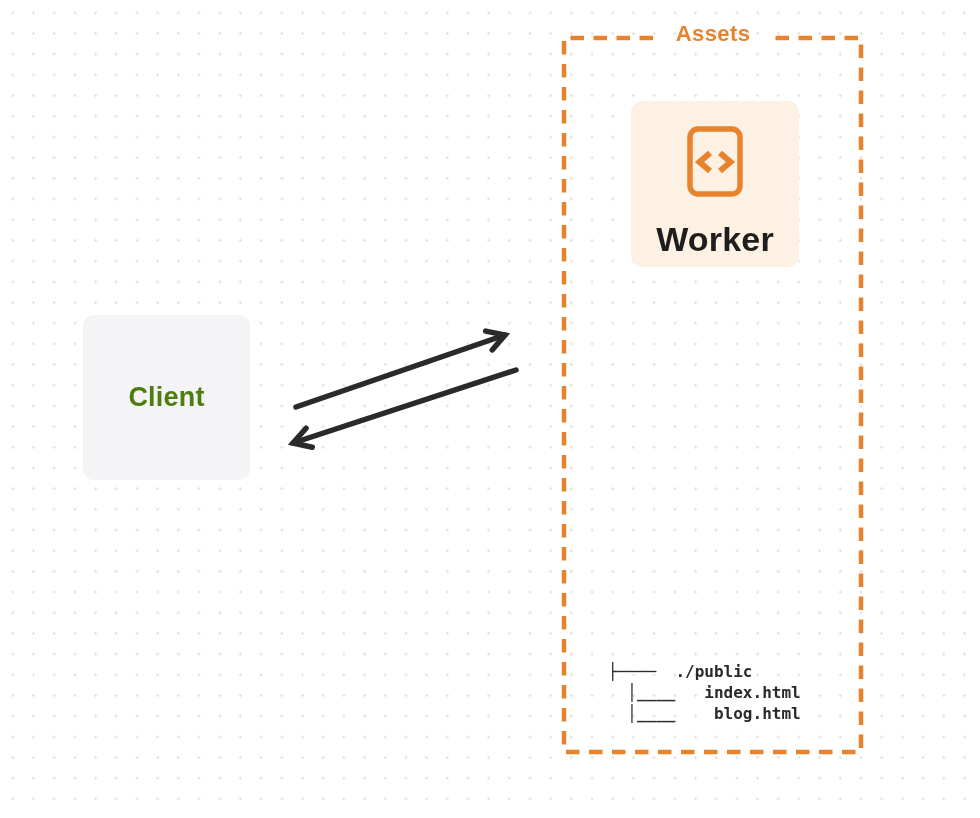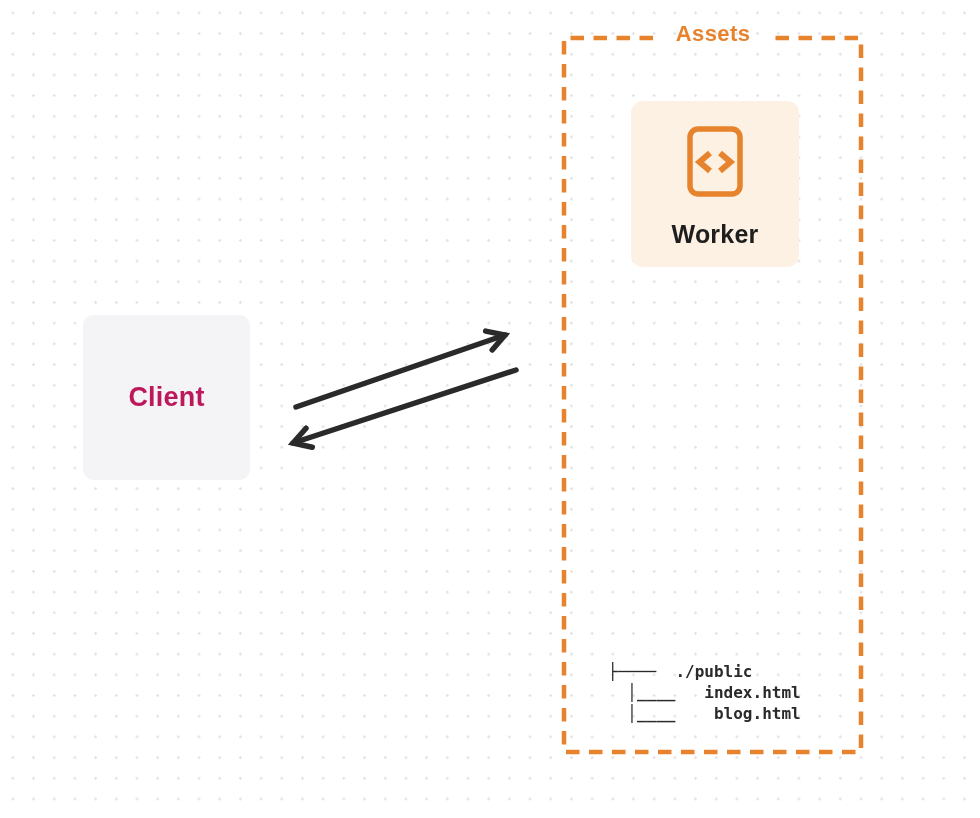--- a/index.html
+++ b/index.html
@@ -10,21 +10,21 @@
     background-size:20.7px 20.7px;background-position:2.5px 2.5px;
     font-family:"Liberation Sans",sans-serif;
   }
   .overlay{position:absolute;left:0;top:0;width:980px;height:818px;}
 
   .client-node{
     position:absolute;left:83px;top:315px;width:167px;height:165px;
     background:#f4f4f6;border-radius:11px;
     display:flex;align-items:center;justify-content:center;
   }
-  .client-label{font-size:27px;font-weight:700;color:#be185d;letter-spacing:.2px;}
+  .client-label{font-size:27px;font-weight:700;color:#4d7c0f;letter-spacing:.2px;}
 
   .request-label{
     position:absolute;left:306px;top:289px;
     font-size:20px;font-weight:700;color:#1b1b1b;letter-spacing:.2px;
   }
 
   .project-label{
     position:absolute;left:564px;top:21px;width:298px;text-align:center;
     font-size:22px;font-weight:700;color:#e8832d;letter-spacing:.4px;
   }
@@ -33,21 +33,21 @@
     position:absolute;width:168px;height:166px;
     background:#fcf1e2;border-radius:12px;
   }
   .panel-worker{left:631px;top:101px;}
   .panel-assets{left:629px;top:450px;}
   .panel .icon{position:absolute;left:50%;transform:translateX(-50%);}
   .panel-worker .icon{top:25px;}
   .panel-assets .icon{top:33px;}
   .panel-label{
     position:absolute;left:0;top:119px;width:100%;text-align:center;
-    font-size:25px;font-weight:700;color:#1e1e1e;letter-spacing:.2px;
+    font-size:34px;font-weight:700;color:#1e1e1e;letter-spacing:.2px;
   }
 
   .file-tree{
     position:absolute;left:608px;top:621px;
     font-family:"DejaVu Sans Mono",monospace;
     font-size:16px;line-height:21px;font-weight:700;color:#2a2a2a;margin-top:40px;
   }
   .tree-line{white-space:pre;height:21px;}
 </style>
 </head>

